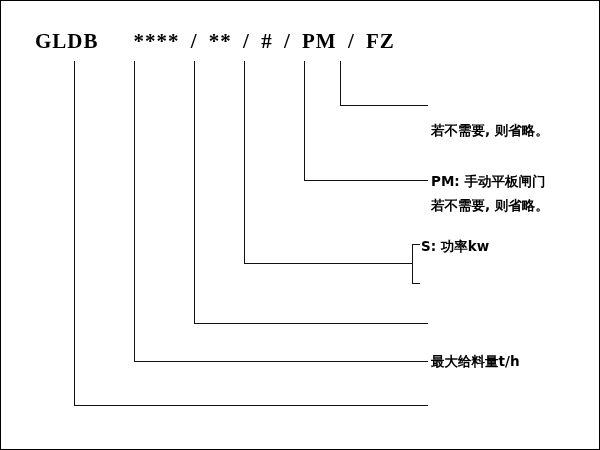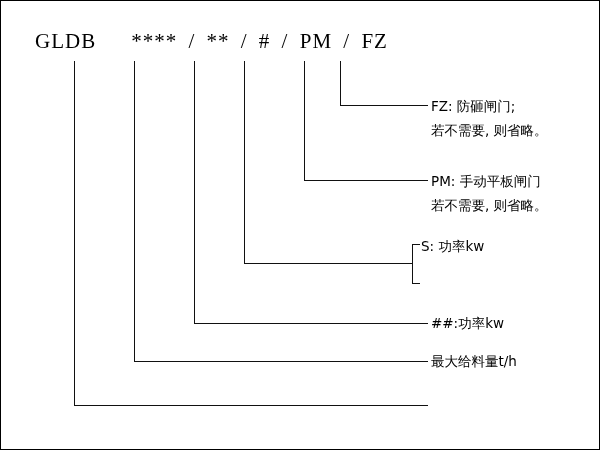--- a/index.html
+++ b/index.html
@@ -14,20 +14,21 @@
     color: #000000;
     overflow: hidden;
   }
   #page {
     position: relative;
     width: 600px;
     height: 450px;
     box-sizing: border-box;
     border: 1px solid #000000;
     background: #ffffff;
+    font-weight: bold;
   }
   
   .code-line {
     position: absolute;
     top: 28px;
     left: 34px;
     font-size: 21px;
     letter-spacing: 1px;
     white-space: nowrap;
     font-family: "Liberation Serif", serif;
@@ -98,26 +99,24 @@
 
   <div class="vline" style="left:193px; top:60px; height:263px;"></div>
   <div class="hline" style="left:193px; top:322px; width:234px;"></div>
 
   <div class="vline" style="left:133px; top:60px; height:301px;"></div>
   <div class="hline" style="left:133px; top:360px; width:294px;"></div>
 
   <div class="vline" style="left:73px; top:60px; height:345px;"></div>
   <div class="hline" style="left:73px; top:404px; width:354px;"></div>
 
-  <div class="note cjk" style="left:430px; top:95px;">FZ: 防砸闸门;</div>
   <div class="note cjk" style="left:430px; top:119px;">若不需要, 则省略。</div>
 
   <div class="note cjk" style="left:430px; top:170px;">PM: 手动平板闸门</div>
   <div class="note cjk" style="left:430px; top:194px;">若不需要, 则省略。</div>
 
   <div class="note cjk" style="left:420px; top:235px;">S: 功率kw</div>
 
-  <div class="note cjk" style="left:430px; top:312px;">##:功率kw</div>
 
   <div class="note cjk" style="left:430px; top:350px;text-align:center;">最大给料量t/h</div>
 
 
 </div>
 
 </body></html>

